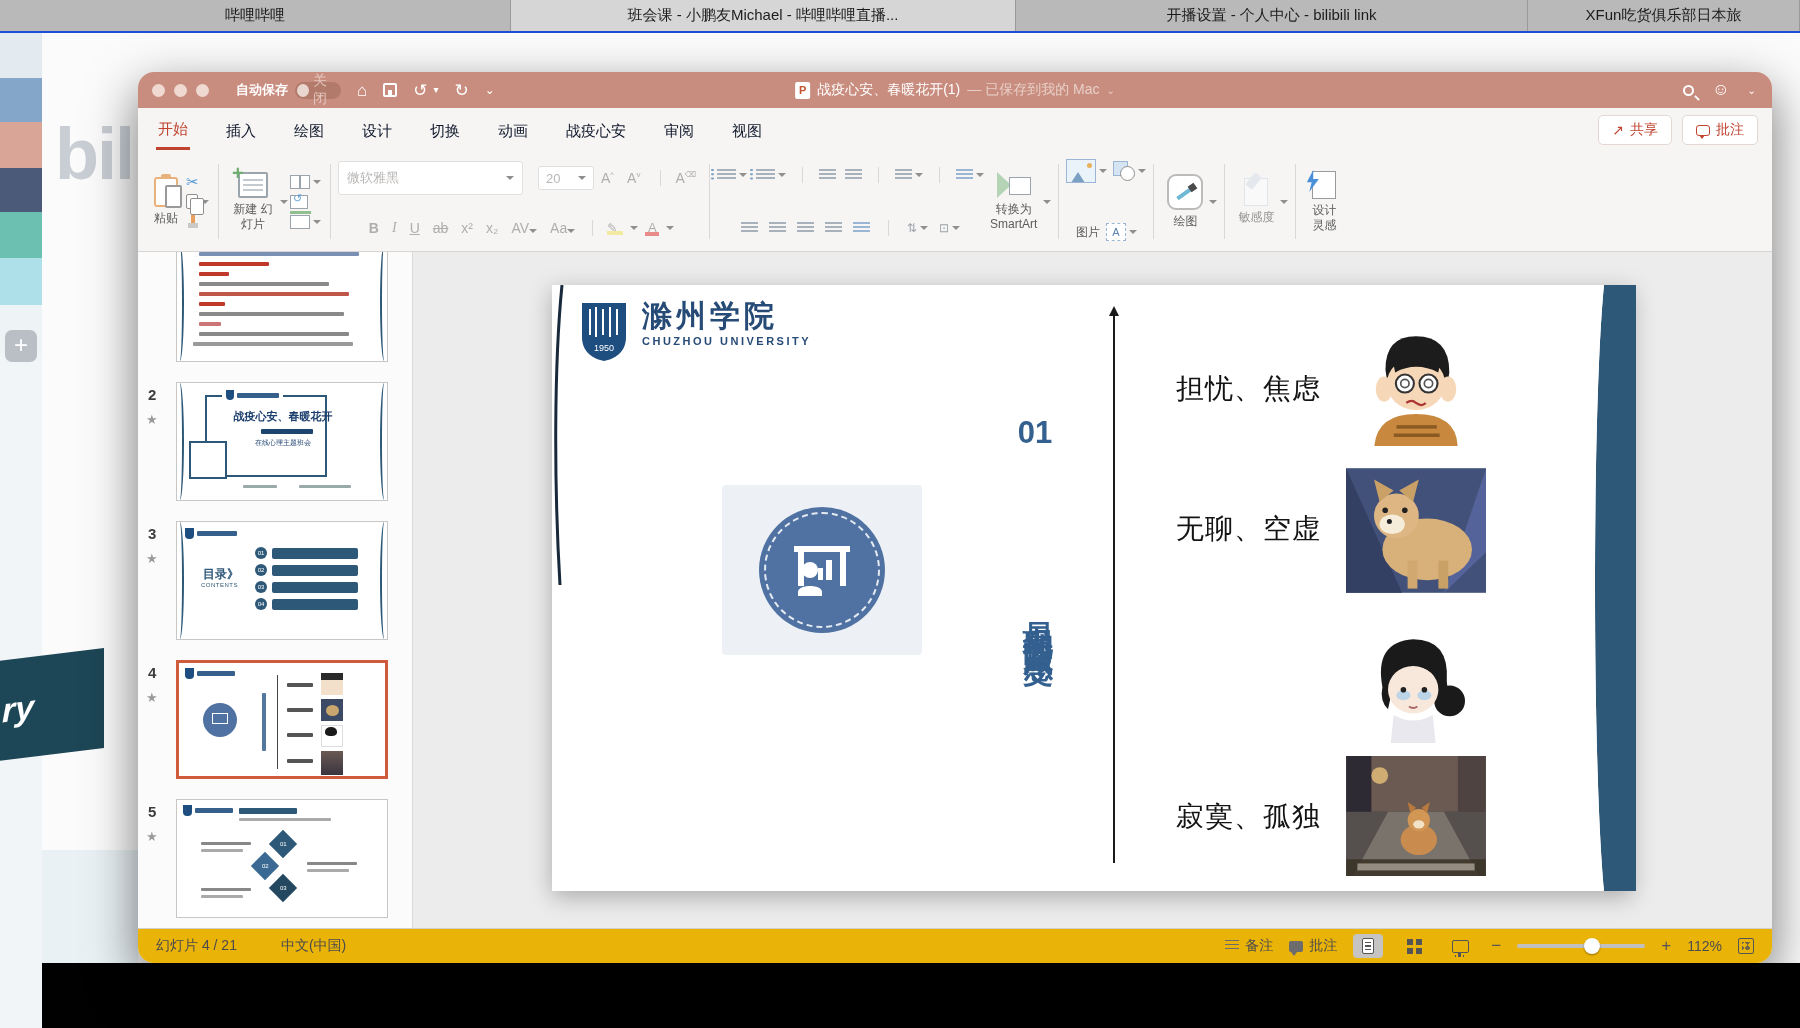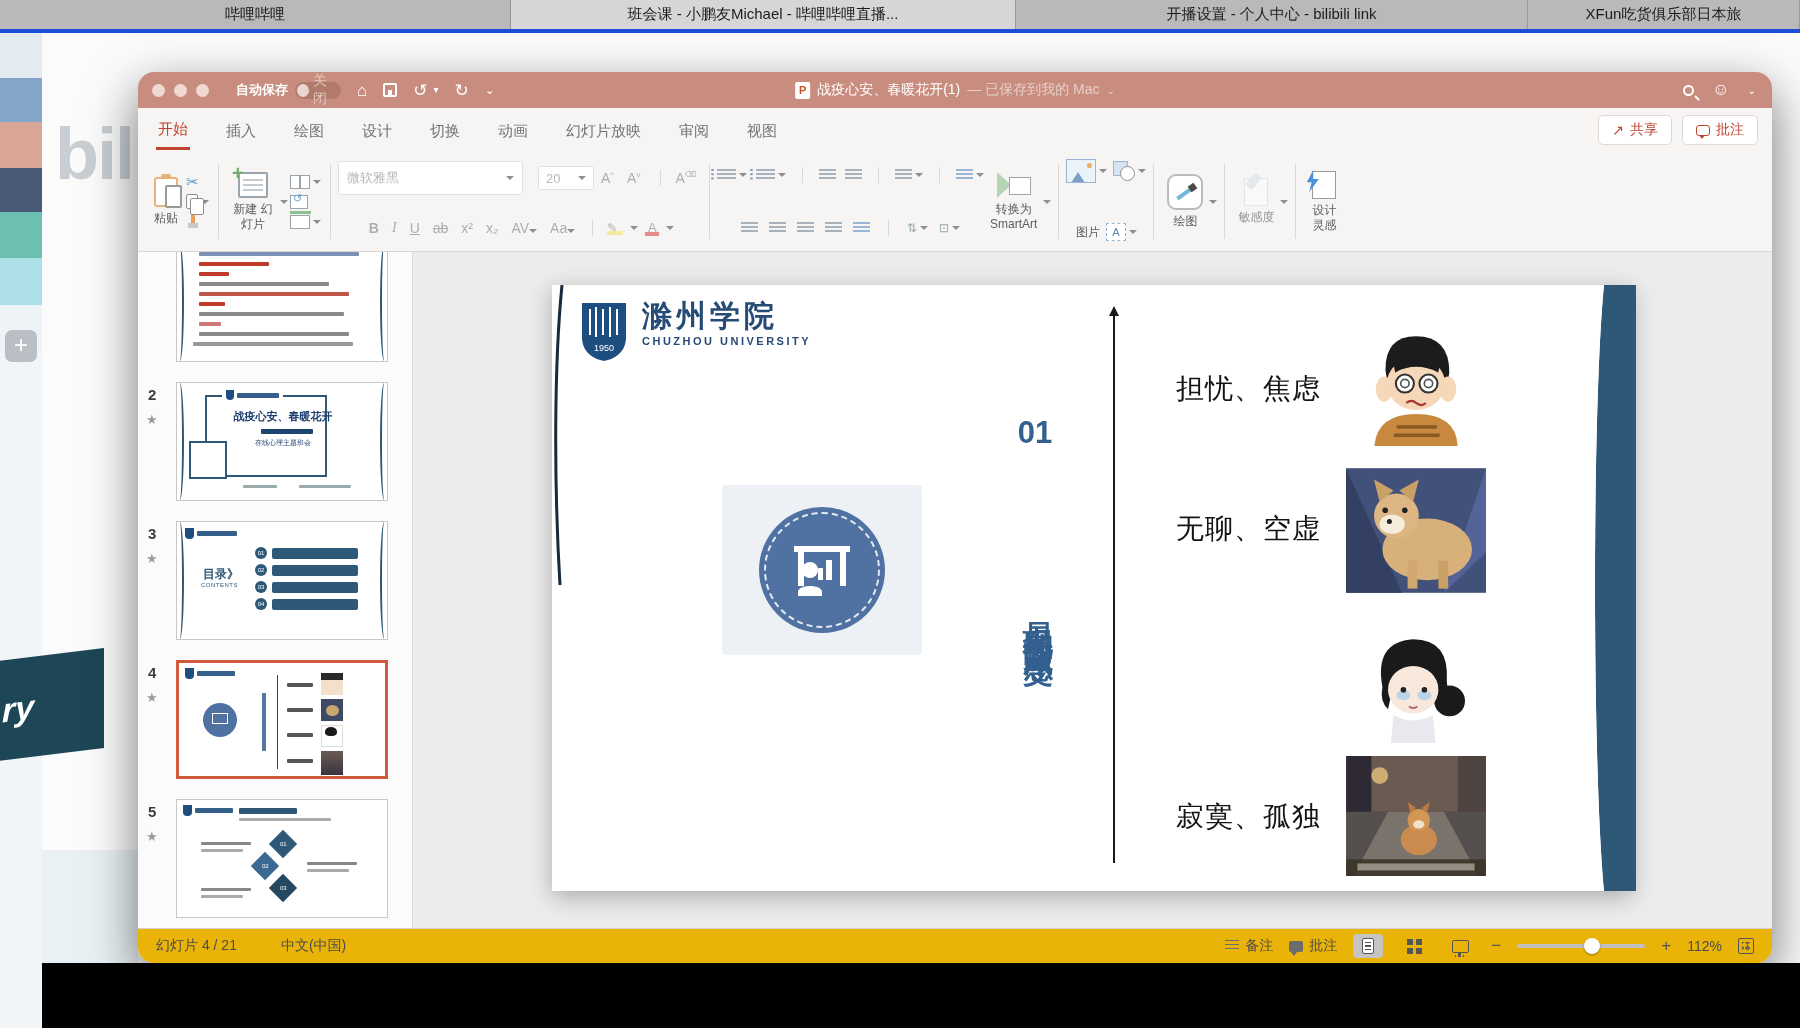--- a/index.html
+++ b/index.html
@@ -1,21 +1,21 @@
 <!DOCTYPE html>
 <html><head>
 <meta charset="utf-8">
 <style>
   * { margin:0; padding:0; box-sizing:border-box; }
   body { font-family:"Liberation Sans", sans-serif; background:#000; }
   .screen { position:relative; width:1800px; height:1028px; overflow:hidden; background:#fff; }
   .abs { position:absolute; }
 
   
-  .tabbar { position:absolute; left:0; top:0; width:1800px; height:33px; display:flex; background:#b3b3b3; border-bottom:4px solid #1d4ed8; }
+  .tabbar { position:absolute; left:0; top:0; width:1800px; height:33px; display:flex; background:#b3b3b3; border-bottom:2px solid #1d4ed8; }
   .btab { height:100%; display:flex; align-items:center; justify-content:center; font-size:15px; color:#1c1c1c; background:#b9b9b9; border-right:1px solid #999; overflow:hidden; white-space:nowrap; }
   .btab.active { background:#d6d6d6; }
   .btab0{width:511px}.btab1{width:512px}.btab2{width:505px}.btab3{flex:1}
 
   
   .browser-bg { position:absolute; left:0; top:33px; width:1800px; height:930px; background:#fbfbfb; }
   .watermark { position:absolute; left:55px; top:80px; font-size:72px; font-weight:bold; color:#c9ced4; letter-spacing:-2px; }
   .black-band { position:absolute; left:42px; top:963px; width:1758px; height:65px; background:#010101; }
 
   
@@ -42,21 +42,21 @@
   .doc-title { position:absolute; left:50%; transform:translateX(-50%); display:flex; align-items:center; gap:7px; font-size:14px; white-space:nowrap; }
   .ppt-doc-ic { width:15px; height:17px; background:#fff; border-radius:2px; color:#c4532f; font-size:11px; font-weight:bold; text-align:center; line-height:17px; }
   .doc-status { color:#e7cfc7; }
   .title-right { position:absolute; right:16px; display:flex; align-items:center; gap:18px; }
   .search-ic { width:11px; height:11px; border:2px solid #fff; border-radius:50%; position:relative; }
   .search-ic::after { content:""; position:absolute; left:9px; top:10px; width:6px; height:2px; background:#fff; transform:rotate(45deg); }
   .smiley { font-size:17px; color:#fff; }
 
   
   .ribbontabs { height:44px; display:flex; align-items:center; padding:0 18px; gap:34px; background:#f6f5f4; flex:none; position:relative; }
-  .rtab { font-size:15px; color:#737373; padding:10px 2px 8px; }
+  .rtab { font-size:15px; color:#0f172a; padding:10px 2px 8px; }
   .rtab.active { color:#c0432f; border-bottom:3px solid #c0432f; }
   .ribbon-right { position:absolute; right:14px; display:flex; gap:10px; }
   .pill-btn { display:flex; align-items:center; gap:6px; background:#fff; border:1px solid #e3d8d3; border-radius:5px; padding:5px 13px; font-size:14px; color:#c0432f; }
   .share-ic { font-size:14px; color:#c0432f; }
   .bubble-ic { width:14px; height:11px; border:1.5px solid #c0432f; border-radius:3px; position:relative; }
   .bubble-ic::after { content:""; position:absolute; left:2px; bottom:-4px; border-left:3px solid transparent; border-right:3px solid transparent; border-top:4px solid #c0432f; }
 
   
   .toolbar { height:100px; border-bottom:1px solid #d8d6d4; background:#f6f5f4; display:flex; align-items:stretch; padding:6px 10px; flex:none; overflow:hidden; }
   .grp { display:flex; align-items:center; }
@@ -248,21 +248,21 @@
       </div>
     </div>
 
     <div class="ribbontabs">
       <span class="rtab active">开始</span>
       <span class="rtab">插入</span>
       <span class="rtab">绘图</span>
       <span class="rtab">设计</span>
       <span class="rtab">切换</span>
       <span class="rtab">动画</span>
-      <span class="rtab">幻灯片放映</span>
+      <span class="rtab">战疫心安</span>
       <span class="rtab">审阅</span>
       <span class="rtab">视图</span>
       <div class="ribbon-right">
         <div class="pill-btn">
           <span class="share-ic">↗</span>
           <span>共享</span>
         </div>
         <div class="pill-btn">
           <span class="bubble-ic"></span>
           <span>批注</span>

